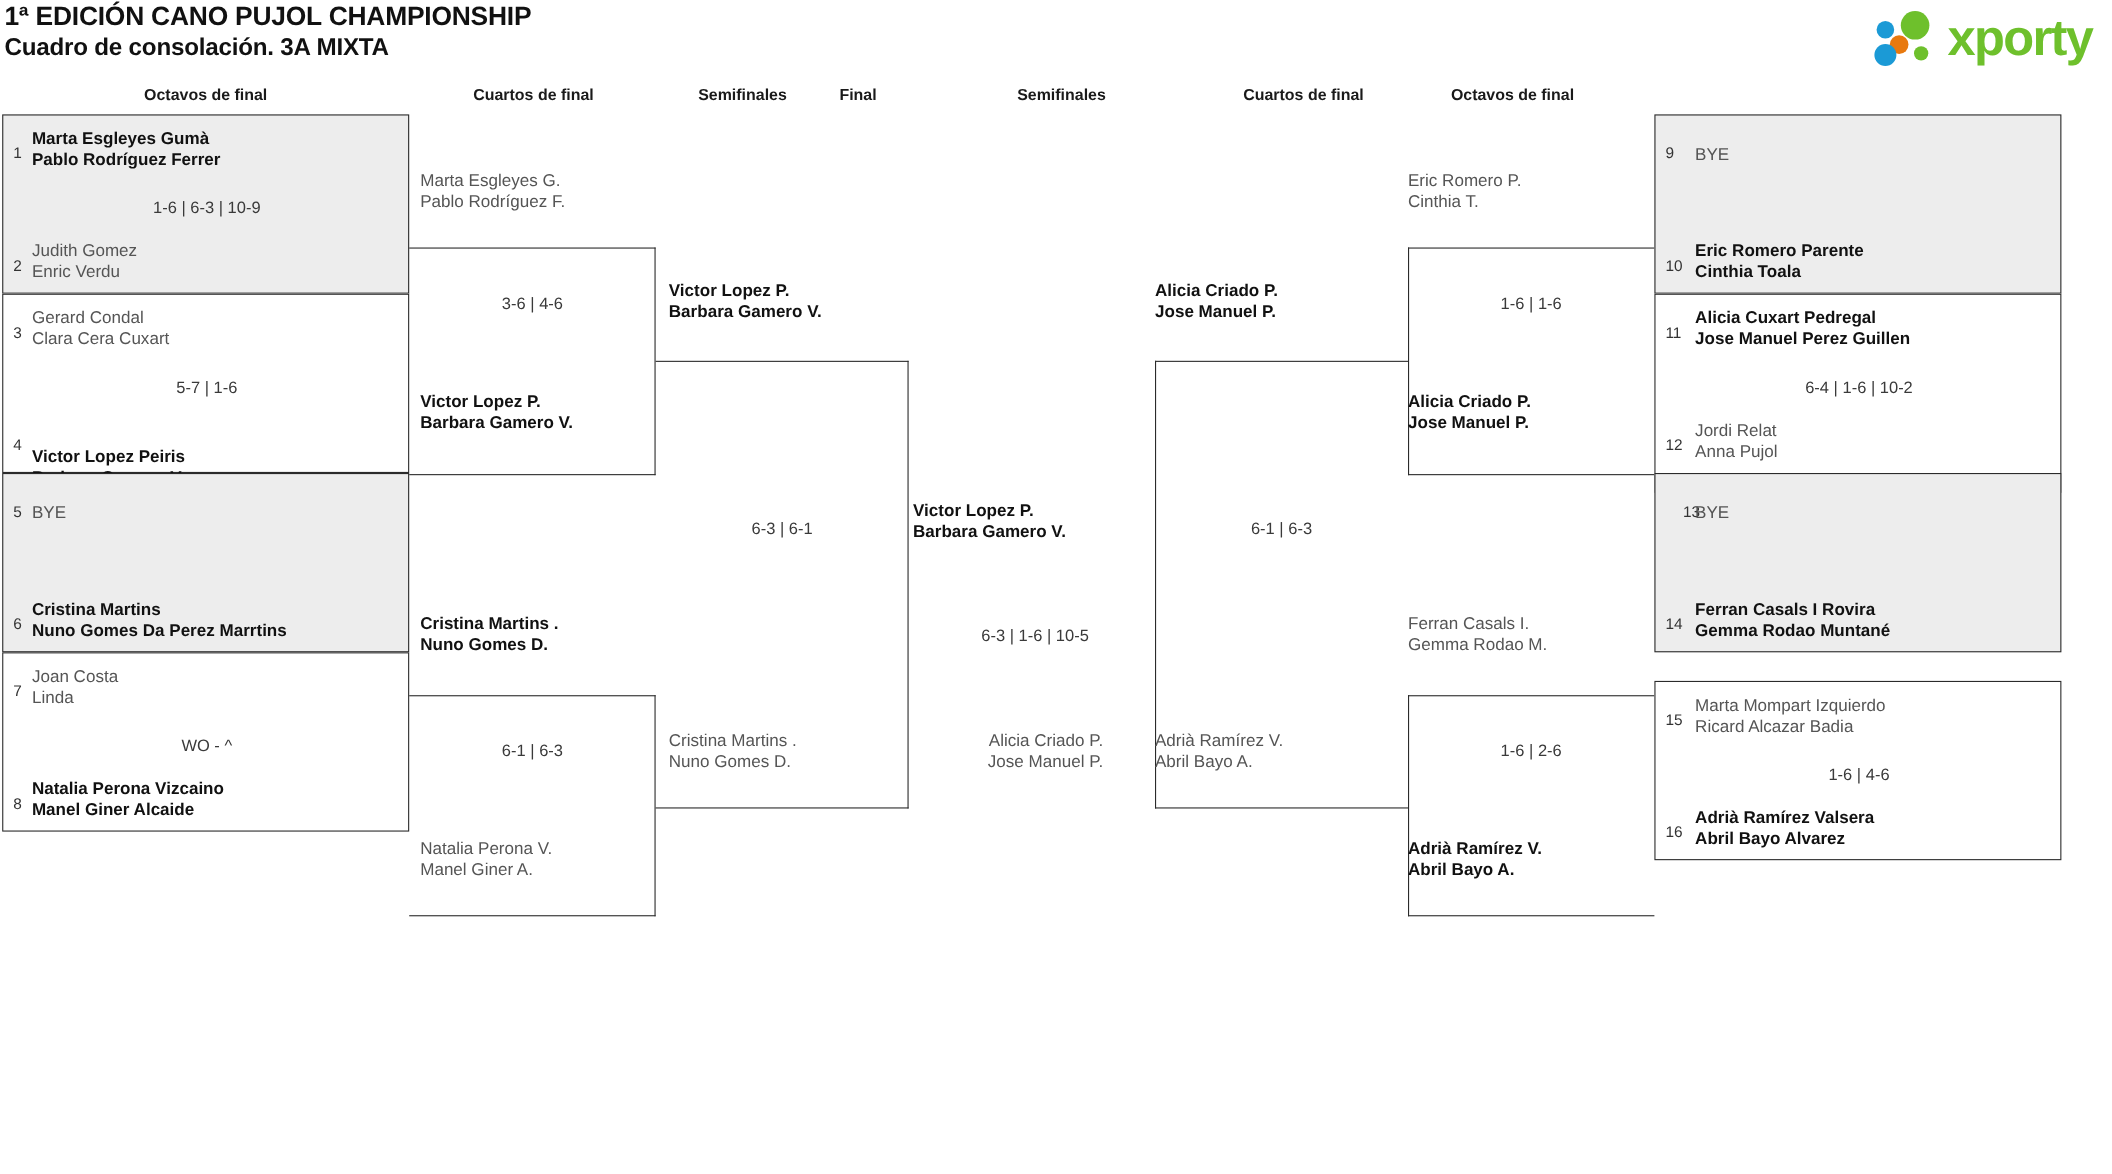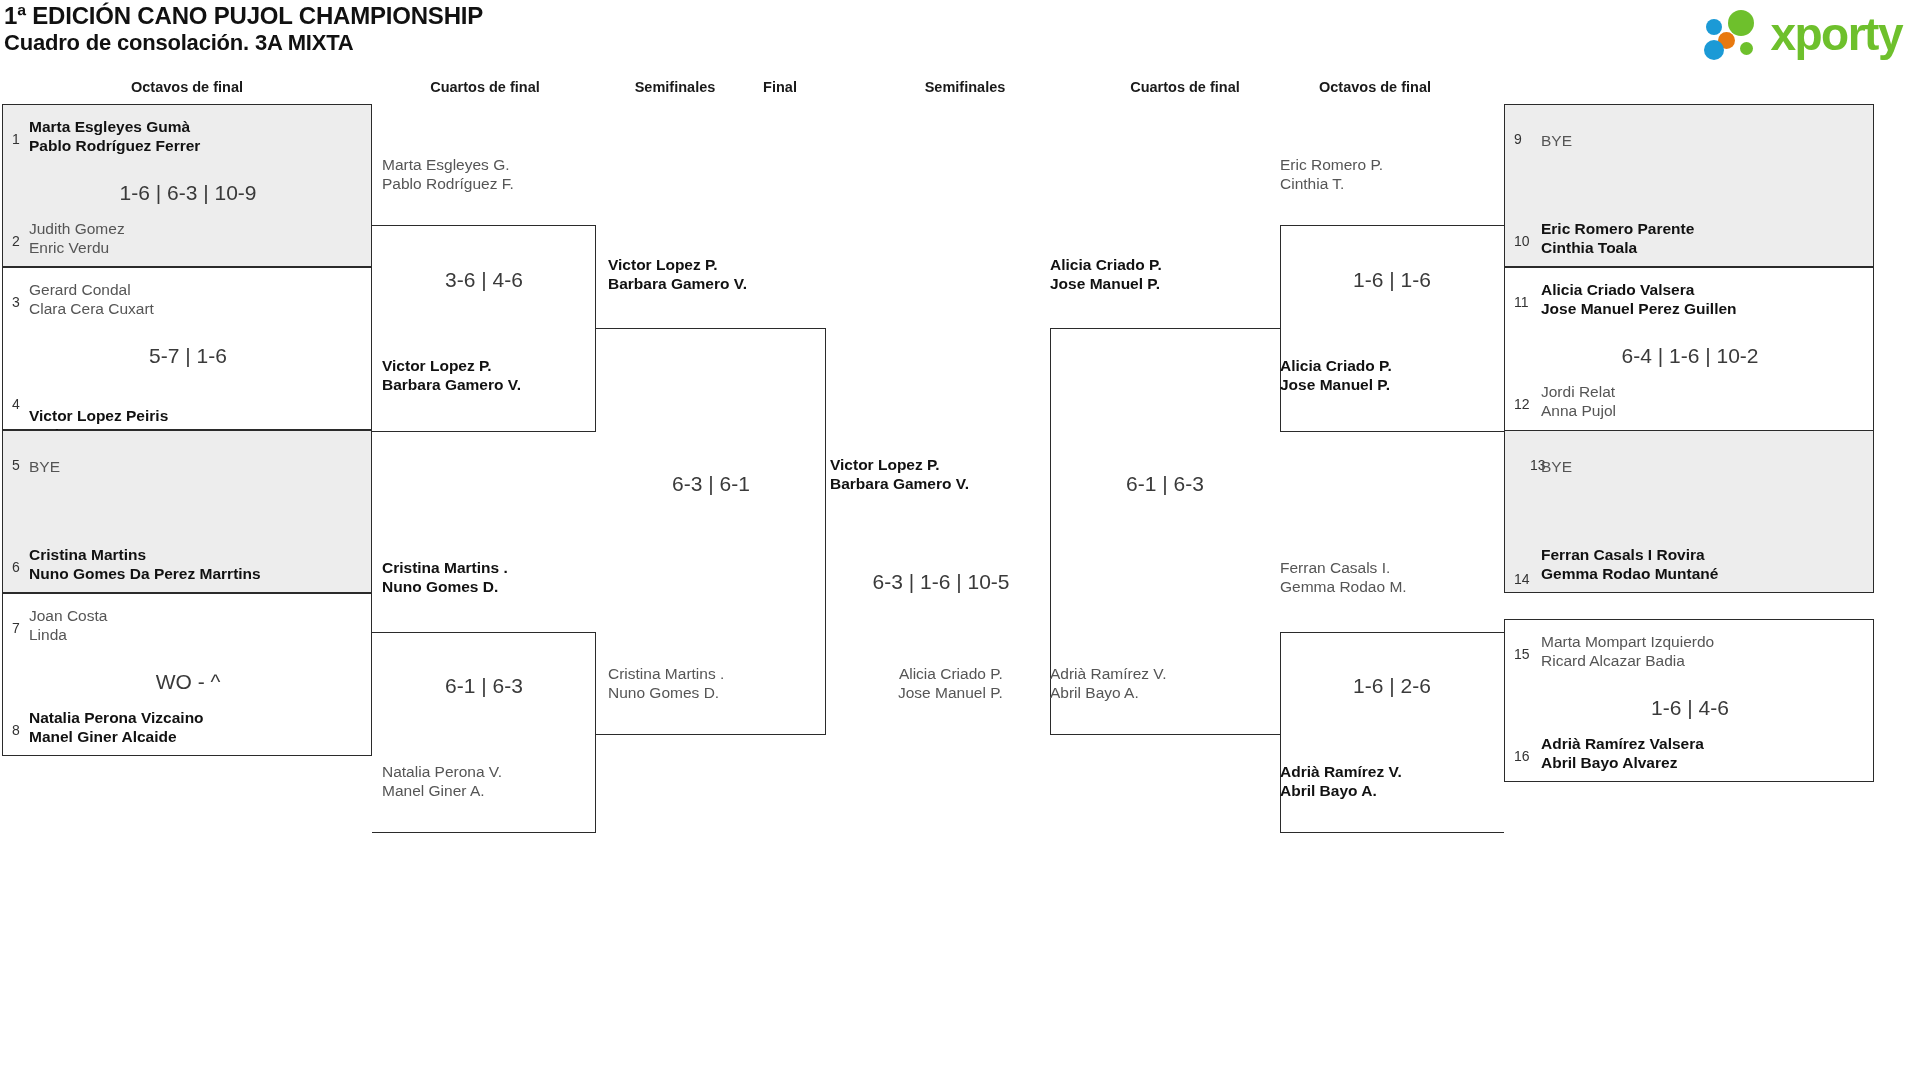--- a/index.html
+++ b/index.html
@@ -29,21 +29,21 @@
   
   .round-head{position:absolute;text-align:center;font-size:14.5px;font-weight:bold;color:#1a1a1a;top:79px;}
 
   
   .cell{position:absolute;box-sizing:border-box;}
   .seeded{border:1px solid #2b2b2b;background:#ffffff;}
   .seeded.shaded{background:#ededed;}
   .seedno{position:absolute;font-size:14px;color:#333;}
   .names{position:absolute;font-size:15.5px;line-height:19px;color:#555;white-space:nowrap;}
   .names.win{color:#111;font-weight:bold;}
-  .score{position:absolute;font-size:21px;color:#3a3a3a;white-space:nowrap;}
+  .score{position:absolute;font-size:15px;color:#3a3a3a;white-space:nowrap;}
 
   
   .conn{position:absolute;box-sizing:border-box;border:1px solid #2b2b2b;}
 </style>
 </head>
 <body>
 
 <div class="page">
 
   <div class="header">
@@ -211,38 +211,38 @@
     <div class="seedno" style="left:9px;top:128px;">10</div>
     <div class="names win" style="left:36px;top:114px;">
       <div>Eric Romero Parente</div>
       <div>Cinthia Toala</div>
     </div>
   </div>
 
   <div class="cell seeded" style="left:1504px;top:267px;width:370px;height:181px;">
     <div class="seedno" style="left:9px;top:26px;">11</div>
     <div class="names win" style="left:36px;top:12px;">
-      <div>Alicia Criado Valsera</div>
+      <div>Alicia Cuxart Pedregal</div>
       <div>Jose Manuel Perez Guillen</div>
     </div>
     <div class="score" style="left:0;top:76px;width:370px;text-align:center;">6-4 | 1-6 | 10-2</div>
     <div class="seedno" style="left:9px;top:128px;">12</div>
     <div class="names" style="left:36px;top:114px;">
       <div>Jordi Relat</div>
       <div>Anna Pujol</div>
     </div>
   </div>
 
   <div class="cell seeded shaded" style="left:1504px;top:430px;width:370px;height:163px;">
     <div class="seedno" style="left:9px;top:26px;margin-left:16px;">13</div>
     <div class="names" style="left:36px;top:26px;">
       <div>BYE</div>
     </div>
     <div class="score" style="left:0;top:76px;width:370px;text-align:center;"></div>
-    <div class="seedno" style="left:9px;top:140px;text-align:right;">14</div>
+    <div class="seedno" style="left:9px;top:128px;text-align:right;">14</div>
     <div class="names win" style="left:36px;top:114px;">
       <div>Ferran Casals I Rovira</div>
       <div>Gemma Rodao Muntané</div>
     </div>
   </div>
 
   <div class="cell seeded" style="left:1504px;top:593px;width:370px;height:163px;margin-top:26px;">
     <div class="seedno" style="left:9px;top:26px;">15</div>
     <div class="names" style="left:36px;top:12px;">
       <div>Marta Mompart Izquierdo</div>

